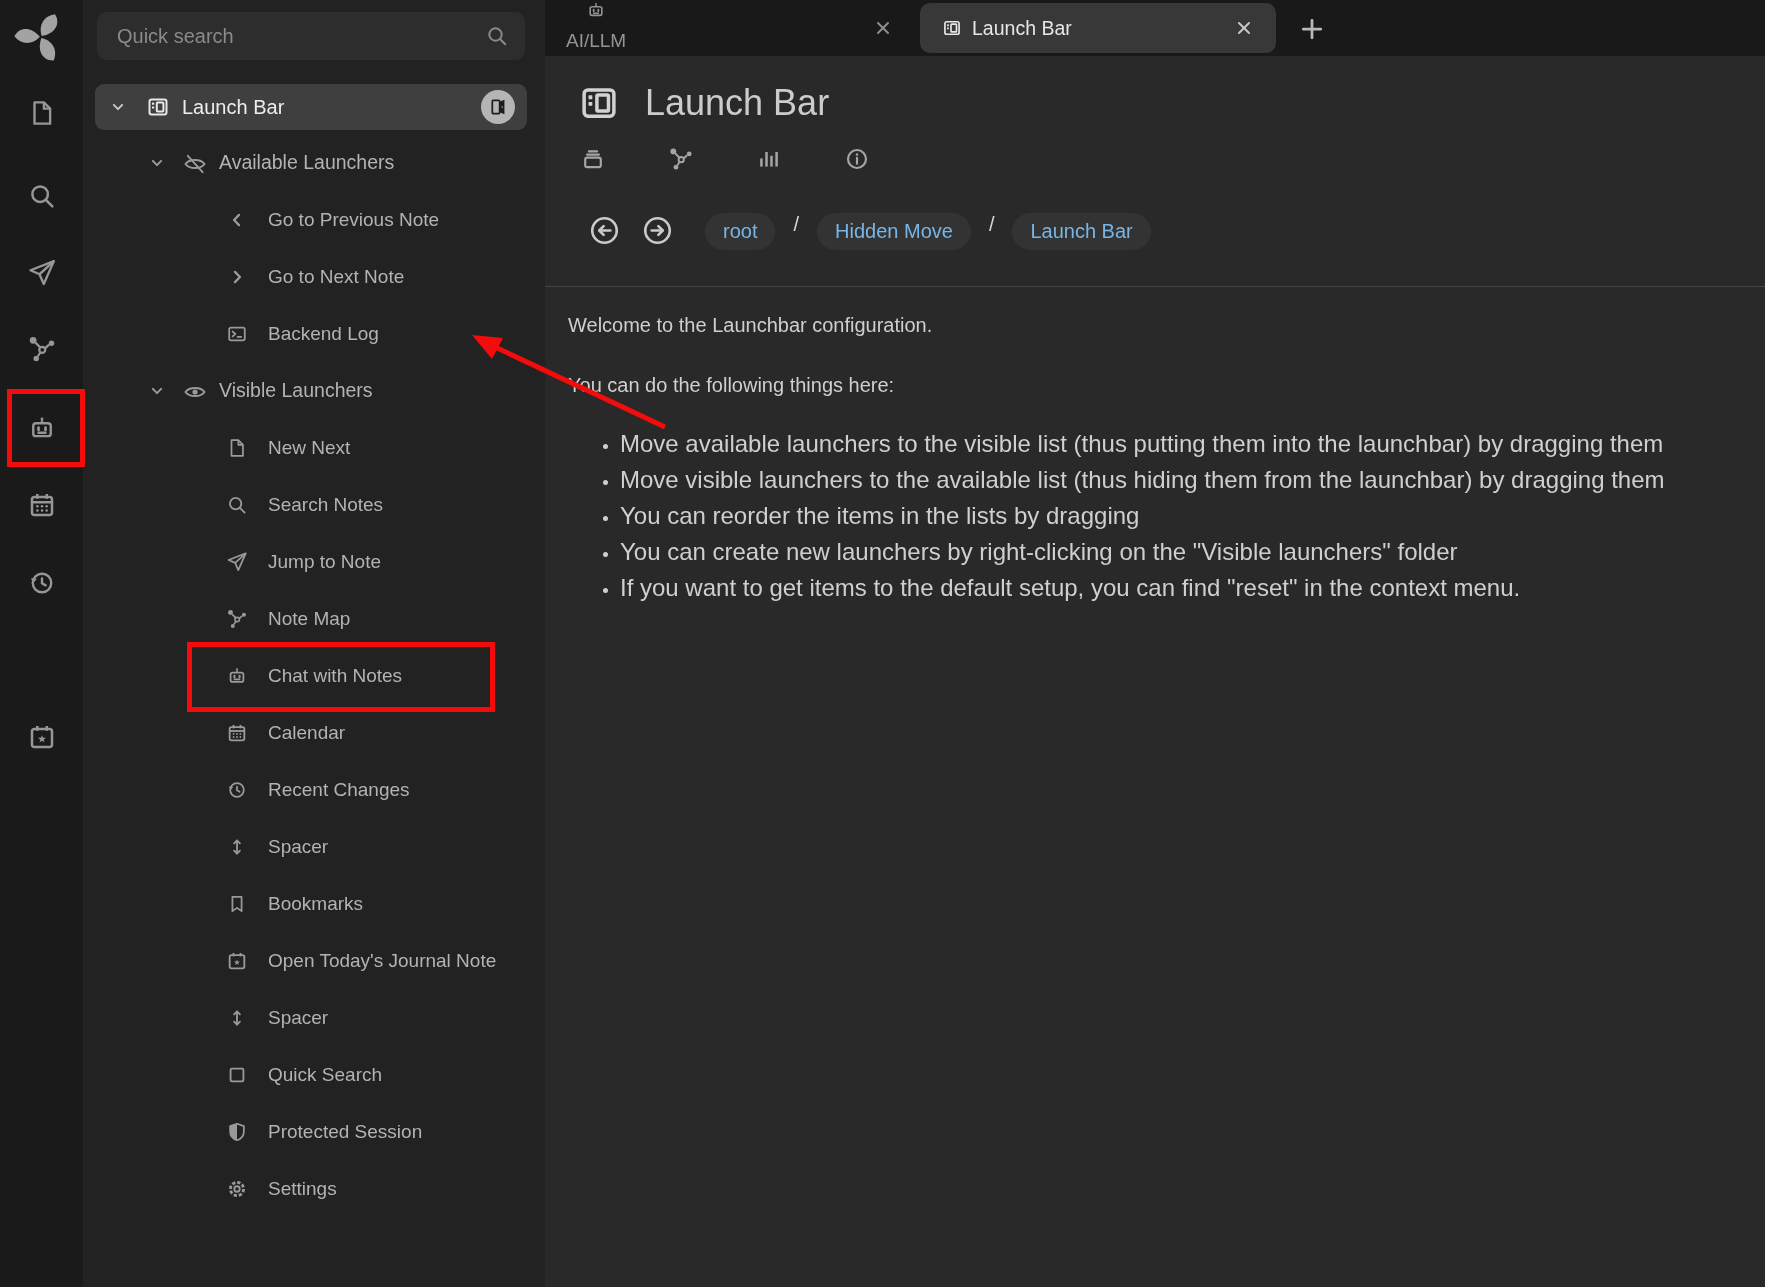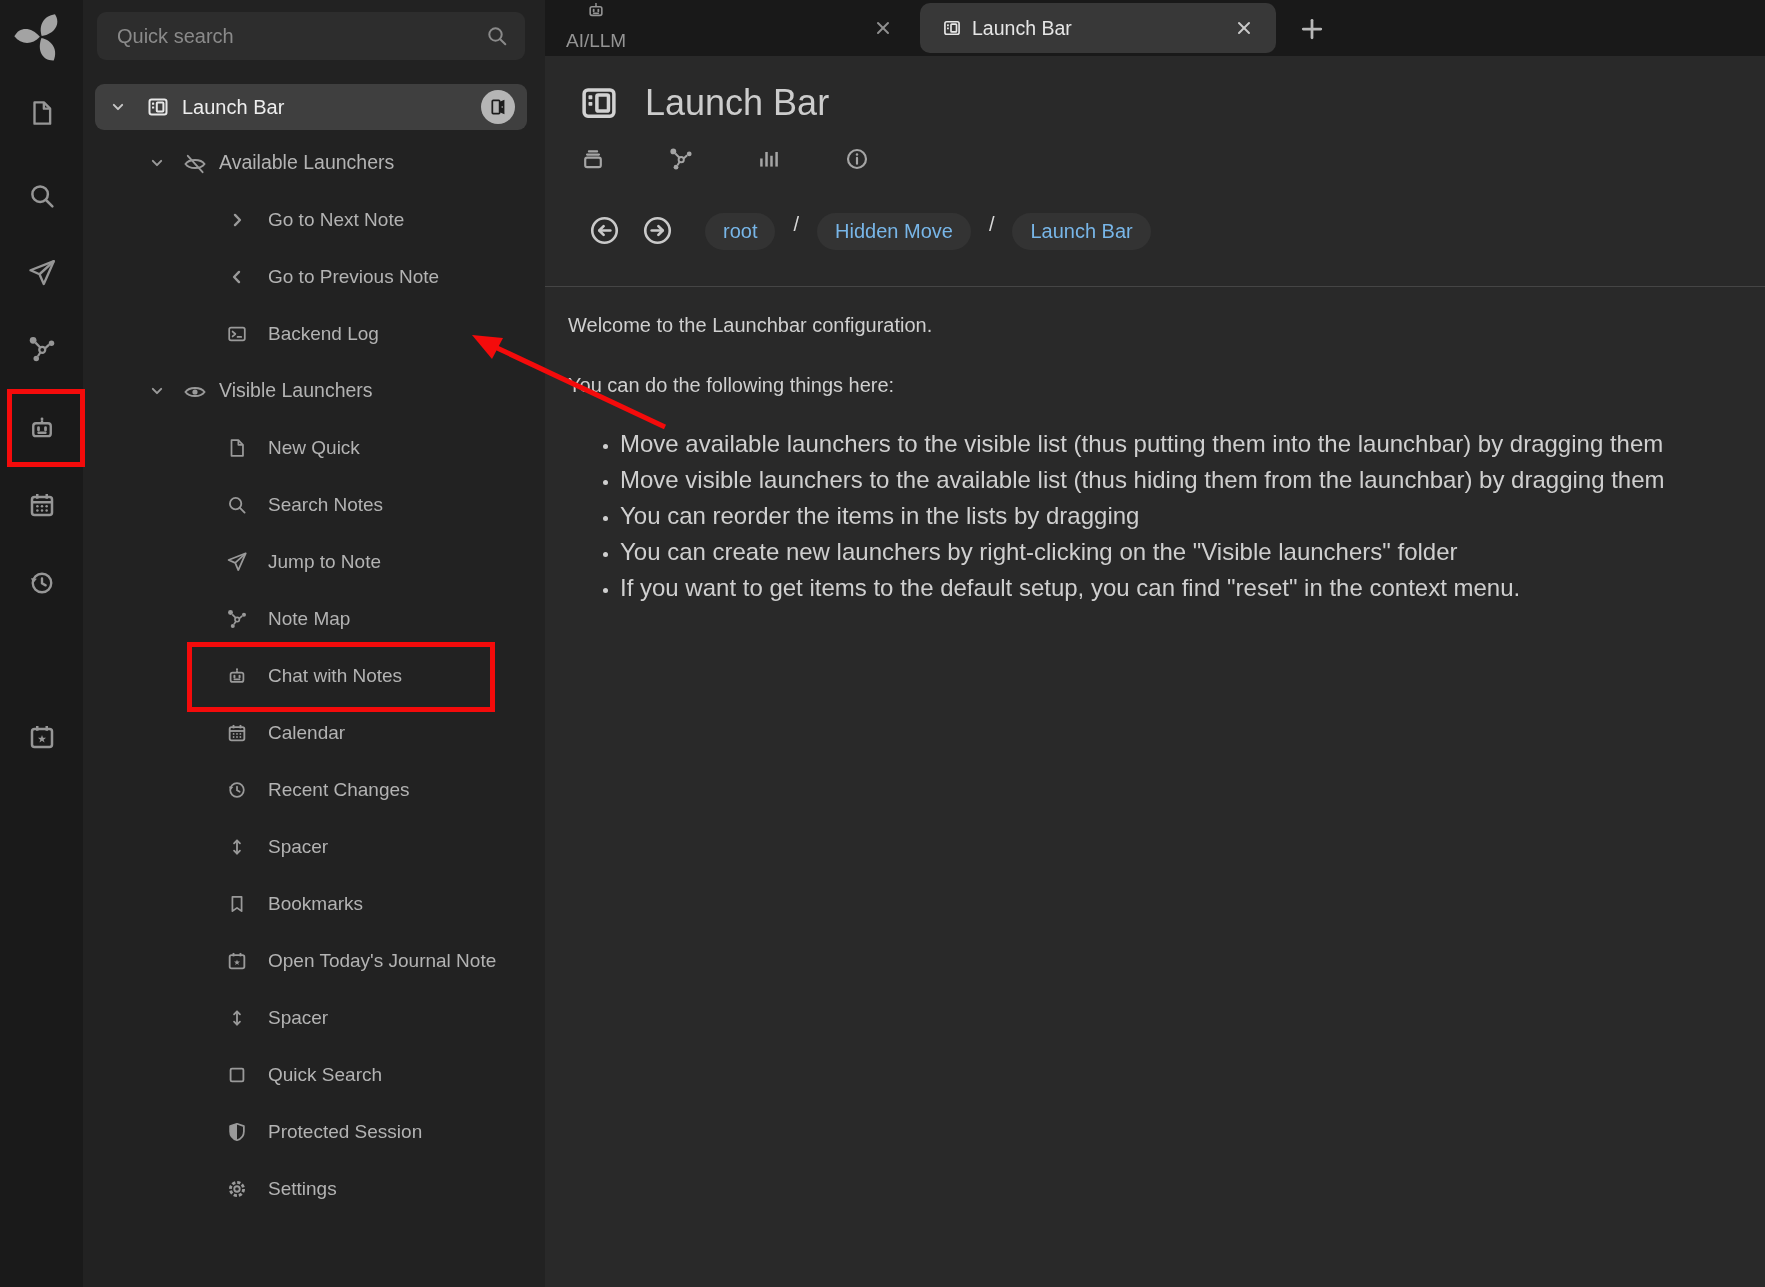--- a/index.html
+++ b/index.html
@@ -370,50 +370,50 @@
         <span class="chev"><svg width="20" height="20">
               <use href="#i-chevdown"></use>
             </svg></span>
         <span class="ticon"><svg width="24" height="24">
               <use href="#i-eyeoff"></use>
             </svg></span>
         <span class="tlabel">Available Launchers</span>
       </div>
       <div class="t-row lvl3">
         <span class="ticon"><svg width="22" height="22">
+              <use href="#i-chevleft"></use>
+            </svg></span>
+        <span class="tlabel">Go to Previous Note</span>
+      </div>
+      <div class="t-row lvl3">
+        <span class="ticon"><svg width="22" height="22">
               <use href="#i-chevright"></use>
             </svg></span>
         <span class="tlabel">Go to Next Note</span>
-      </div>
-      <div class="t-row lvl3">
-        <span class="ticon"><svg width="22" height="22">
-              <use href="#i-chevleft"></use>
-            </svg></span>
-        <span class="tlabel">Go to Previous Note</span>
       </div>
       <div class="t-row lvl3">
         <span class="ticon"><svg width="22" height="22">
               <use href="#i-term"></use>
             </svg></span>
         <span class="tlabel">Backend Log</span>
       </div>
       <div class="t-row lvl2">
         <span class="chev"><svg width="20" height="20">
               <use href="#i-chevdown"></use>
             </svg></span>
         <span class="ticon"><svg width="24" height="24">
               <use href="#i-eye"></use>
             </svg></span>
         <span class="tlabel">Visible Launchers</span>
       </div>
       <div class="t-row lvl3">
         <span class="ticon"><svg width="22" height="22">
               <use href="#i-file"></use>
             </svg></span>
-        <span class="tlabel">New Quick</span>
+        <span class="tlabel">New Next</span>
       </div>
       <div class="t-row lvl3">
         <span class="ticon"><svg width="22" height="22">
               <use href="#i-search"></use>
             </svg></span>
         <span class="tlabel">Search Notes</span>
       </div>
       <div class="t-row lvl3">
         <span class="ticon"><svg width="22" height="22">
               <use href="#i-send"></use>

